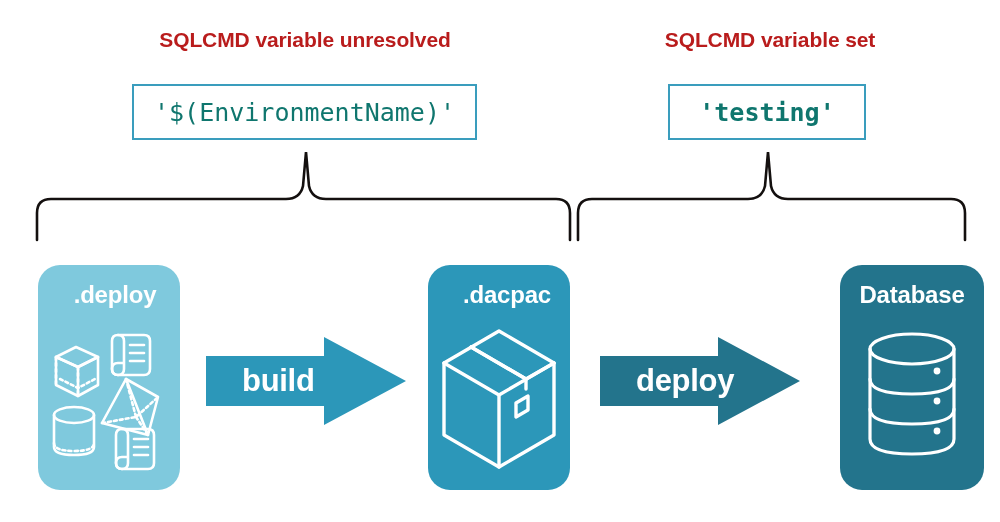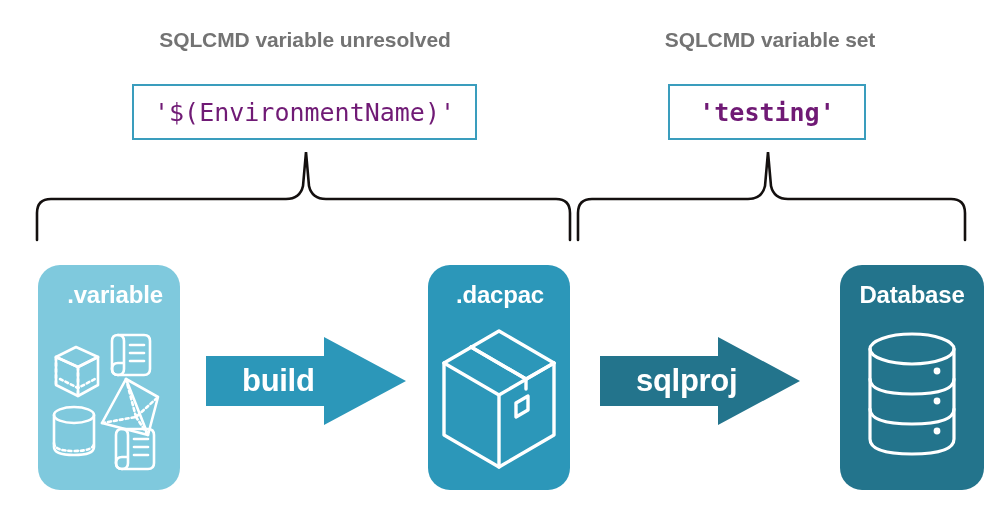--- a/index.html
+++ b/index.html
@@ -18,40 +18,40 @@
     background: #ffffff;
     overflow: hidden;
   }
 
   
   .anno-label {
     position: absolute;
     font-family: "Liberation Sans", sans-serif;
     font-weight: bold;
     font-size: 21px;
-    color: #737373;
+    color: #b91c1c;
     text-align: center;
     white-space: nowrap;
     letter-spacing: -0.1px;
   }
   #label-unresolved { left: 40px; top: 28px; width: 530px; }
   #label-set        { left: 575px; top: 28px; width: 390px; text-align: center; }
 
   
   .code-box {
     position: absolute;
     box-sizing: border-box;
     background: #ffffff;
     border: 2px solid #3a9dbd;
     display: flex;
     align-items: center;
     justify-content: center;
     font-family: "DejaVu Sans Mono", monospace;
     font-size: 25px;
-    color: #701a75;
+    color: #0f766e;
     letter-spacing: 0px;
   }
   #code-unresolved { left: 132px; top: 84px; width: 345px; height: 56px; }
   #code-set        { left: 668px; top: 84px; width: 198px; height: 56px; font-weight: bold; }
 
   
   #brace-layer {
     position: absolute;
     left: 0;
     top: 0;
@@ -75,21 +75,21 @@
     font-family: "Liberation Sans", sans-serif;
     font-weight: bold;
     font-size: 24px;
     color: #ffffff;
     letter-spacing: -0.2px;
   }
   #box-sqlproj  { left: 38px;  top: 265px; width: 142px; height: 225px; background: #7fc9dd; }
   #box-dacpac   { left: 428px; top: 265px; width: 142px; height: 225px; background: #2c97b9; }
   #box-database { left: 818px; top: 265px; width: 144px; height: 225px; background: #23748c; margin-left: 22px; }
   #box-sqlproj  .stage-title { padding-left: 6px; }
-  #box-dacpac   .stage-title { padding-left: 1px; }
+  #box-dacpac   .stage-title { padding-left: 8px; }
 
   .stage-art {
     position: absolute;
     left: 0;
     top: 52px;
     width: 100%;
     height: 168px;
   }
 
   
@@ -147,21 +147,21 @@
              Q 762,199 765,186
              L 768,152
              L 771,186
              Q 774,199 788,199
              L 951,199
              Q 965,199 965,213
              L 965,240"></path>
   </svg>
 
   <div class="stage-box" id="box-sqlproj">
-    <div class="stage-title">.variable</div>
+    <div class="stage-title">.deploy</div>
     <svg class="stage-art" viewBox="0 0 142 168">
       <g fill="none" stroke="#ffffff" stroke-width="2.6" stroke-linejoin="round" stroke-linecap="round">
 
         <g>
           <polygon points="18,40 38,30 60,40 40,50"></polygon>
           <polyline points="18,40 18,68 40,79 40,50"></polyline>
           <polyline points="60,40 60,68 40,79"></polyline>
           <polyline points="18,40 40,50 60,40"></polyline>
           <path stroke-dasharray="3 3" d="M 18,40 L 18,68 M 40,50 L 40,79"></path>
           <path stroke-dasharray="3 3" d="M 22,62 L 40,71 L 57,62"></path>
@@ -219,21 +219,21 @@
 
         <polygon points="88,86 100,79 100,93 88,100"></polygon>
       </g>
     </svg>
   </div>
 
   <div class="arrow-wrap" id="arrow-deploy">
     <svg viewBox="0 0 200 92" width="200" height="92">
       <polygon points="0,21 118,21 118,2 200,46 118,90 118,71 0,71" fill="#23748c"></polygon>
     </svg>
-    <div class="arrow-label">sqlproj</div>
+    <div class="arrow-label">deploy</div>
   </div>
 
   <div class="stage-box" id="box-database">
     <div class="stage-title">Database</div>
     <svg class="stage-art" viewBox="0 0 142 168">
       <g fill="none" stroke="#ffffff" stroke-width="3.2" stroke-linejoin="round" stroke-linecap="round">
         <ellipse cx="71" cy="32" rx="42" ry="15"></ellipse>
         <path d="M 29,32 L 29,122 Q 29,137 71,137 Q 113,137 113,122 L 113,32"></path>
         <path d="M 29,62 Q 29,77 71,77 Q 113,77 113,62"></path>
         <path d="M 29,92 Q 29,107 71,107 Q 113,107 113,92"></path>

